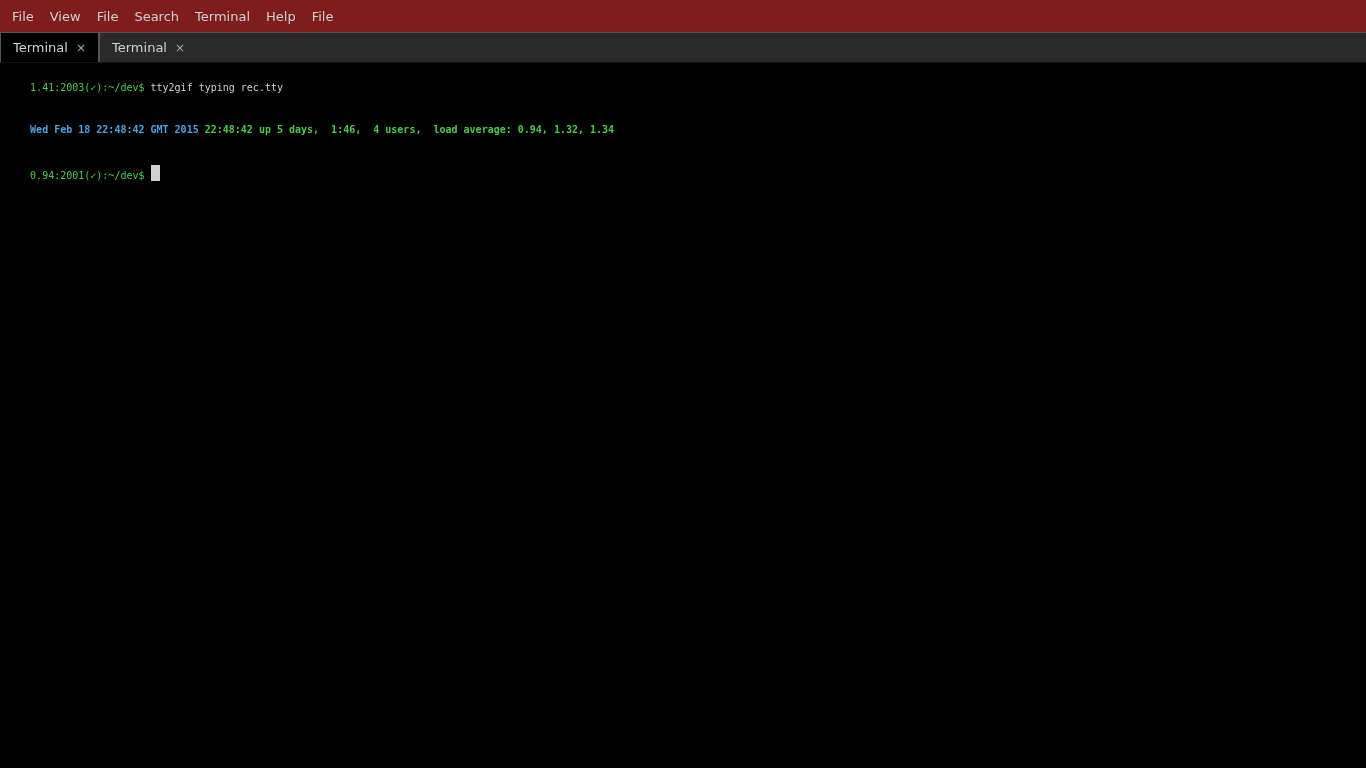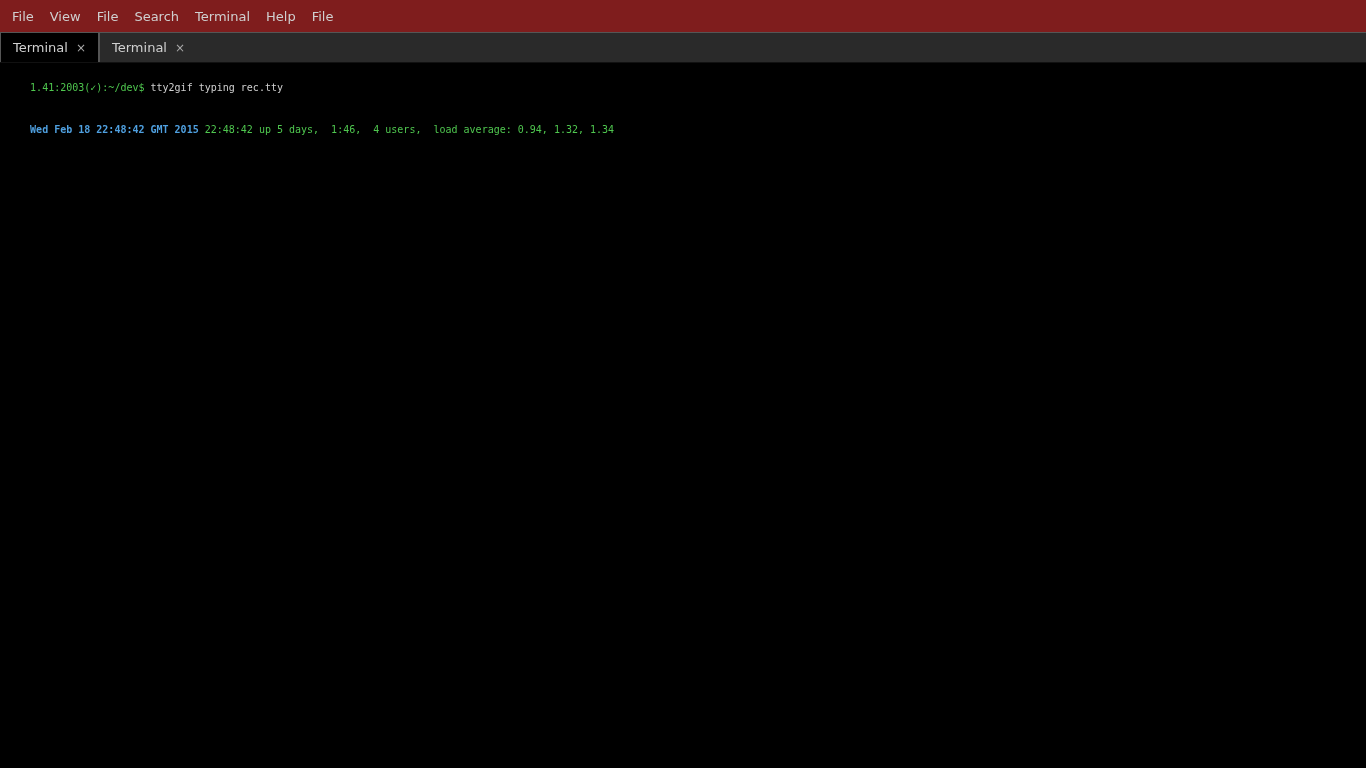--- a/index.html
+++ b/index.html
@@ -86,21 +86,21 @@
     .line {
       white-space: pre;
       display: block;
     }
 
     .prompt-prefix-green { color: #4fc74f; }
     .cmd-text { color: #d0d0d0; }
 
     
     .uptime-date { color: #4fa0e0; font-weight: bold; text-align: center; }
-    .uptime-rest { color: #4fc74f; font-weight: normal; }
+    .uptime-rest { color: #4fc74f; font-weight: bold; }
 
     .cursor {
       display: inline-block;
       background: #d0d0d0;
       width: 9px;
       height: 16px;
       vertical-align: text-bottom;
       animation: blink 1s step-end infinite;
     }
     @keyframes blink {
@@ -134,13 +134,16 @@
 <div class="terminal-body">
 
   <span class="line">
     <span class="prompt-prefix-green">1.41:2003(✓):~/dev$ </span><span class="cmd-text">tty2gif typing rec.tty</span>
   </span>
 
   <span class="line">
     <span class="uptime-date">Wed Feb 18 22:48:42 GMT 2015</span><span class="uptime-rest"> 22:48:42 up 5 days,  1:46,  4 users,  load average: 0.94, 1.32, 1.34</span>
   </span>
 
+  <span class="line">
+    <span class="prompt-prefix-green">0.94:2001(✓):~/dev$ </span><span class="cursor"></span>
+  </span>
 </div>
 
 </body></html>

